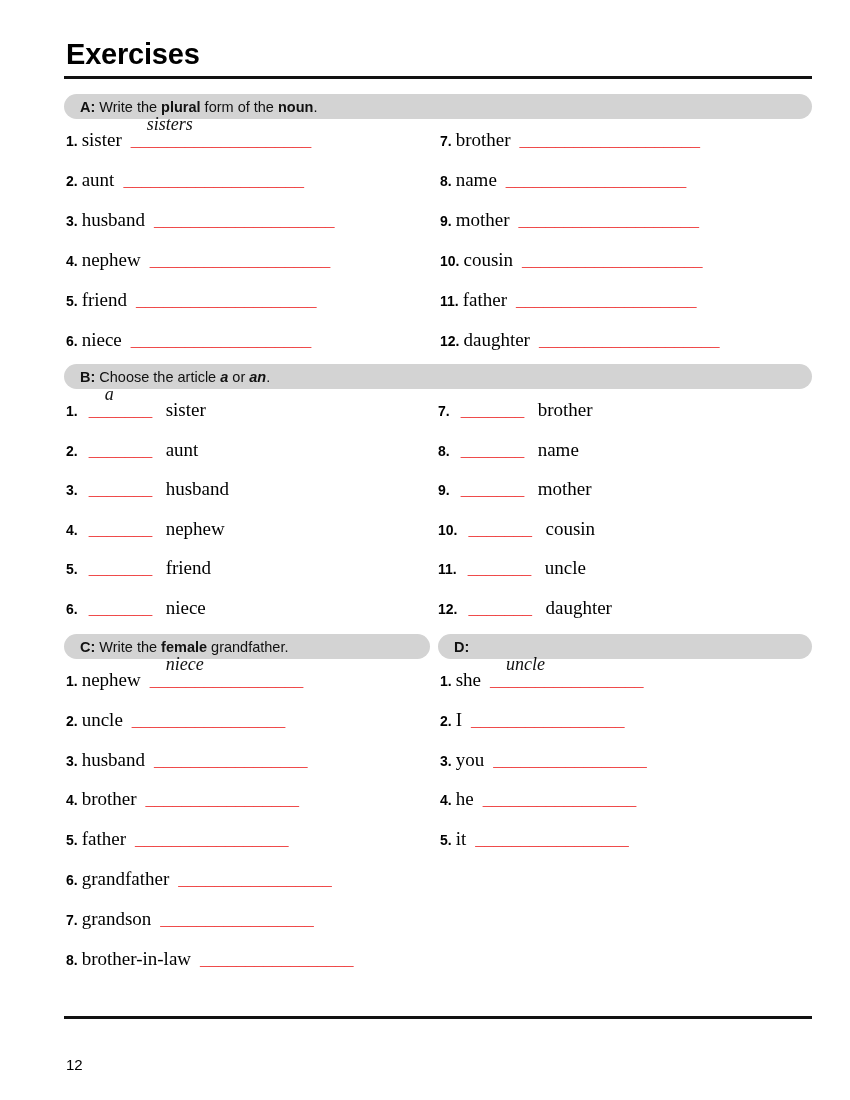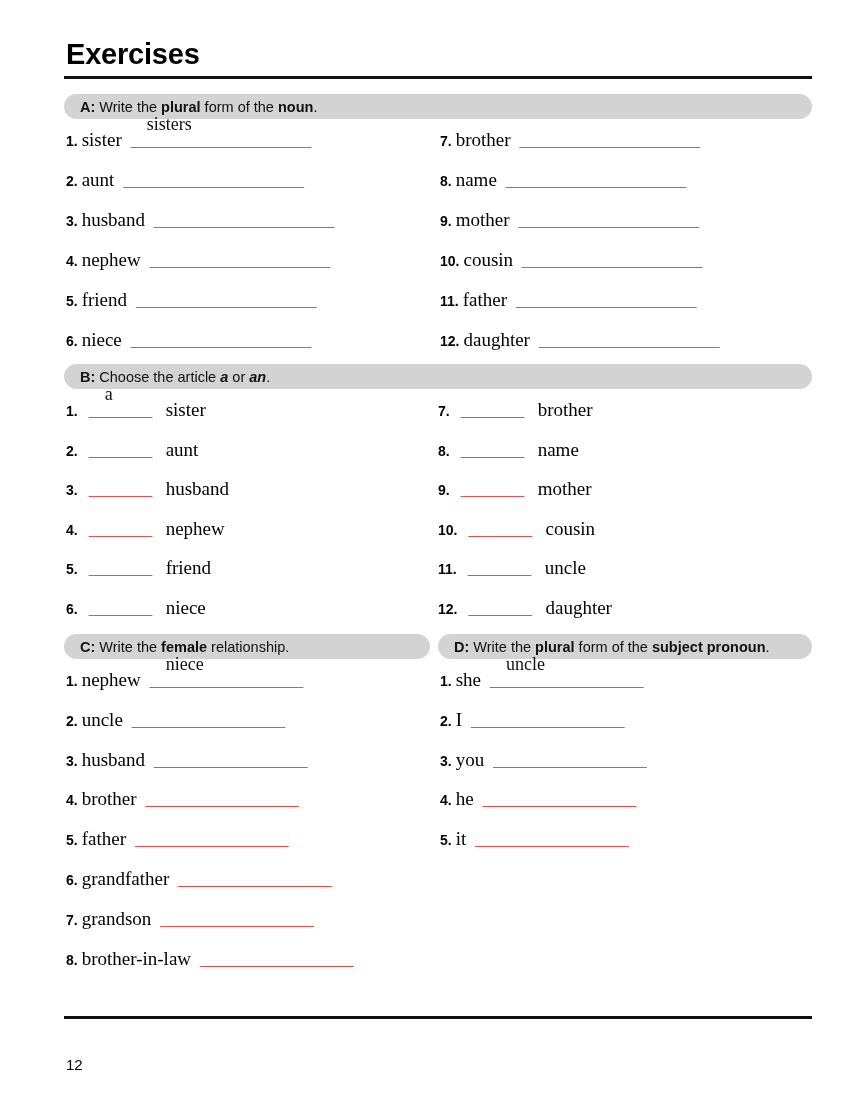--- a/index.html
+++ b/index.html
@@ -96,20 +96,21 @@
     font-family: "Liberation Serif", serif;
     font-size: 19px;
     letter-spacing: -0.5px;
     color: #ef4444;
   }
   .answer {
     position: absolute;
     left: 16px;
     top: -15px;
     font-family: "Liberation Serif", serif;
+    font-style: italic;
     font-size: 18px;
     color: #111;
     white-space: nowrap;
     text-align: right;
   }
   
   .item.pre .blank-wrap { margin-left: 7px; margin-right: 0; }
   .item.pre .word { margin-left: 14px; }
 
   
@@ -263,21 +264,21 @@
         <span class="blank-wrap"><span class="blank">_______</span></span>
         <span class="word">uncle</span>
       </div>
       <div class="item pre" style="left: 402px; top: 597.5px;">
         <span class="num">12.</span>
         <span class="blank-wrap"><span class="blank">_______</span></span>
         <span class="word">daughter</span>
       </div>
       <div class="sec-head" style="left: 28px; top: 634px; width: 366px;">
         <span class="lbl">C:</span>
-        <span><span>Write the </span><b>female</b><span> relationship.</span></span>
+        <span><span>Write the </span><b>female</b><span> grandfather.</span></span>
       </div>
       <div class="item" style="left: 30px; top: 670px;">
         <span class="num">1.</span>
         <span class="word">nephew</span>
         <span class="blank-wrap"><span class="blank">_________________</span><span class="answer">niece</span></span>
       </div>
       <div class="item" style="left: 30px; top: 709.8px;">
         <span class="num">2.</span>
         <span class="word">uncle</span>
         <span class="blank-wrap"><span class="blank">_________________</span></span>
@@ -307,21 +308,20 @@
         <span class="word">grandson</span>
         <span class="blank-wrap"><span class="blank">_________________</span></span>
       </div>
       <div class="item" style="left: 30px; top: 948.6px;">
         <span class="num">8.</span>
         <span class="word">brother-in-law</span>
         <span class="blank-wrap"><span class="blank">_________________</span></span>
       </div>
       <div class="sec-head" style="left: 402px; top: 634px; width: 374px;">
         <span class="lbl">D:</span>
-        <span><span>Write the </span><b>plural</b><span> form of the </span><b>subject pronoun</b><span>.</span></span>
       </div>
       <div class="item" style="left: 404px; top: 670px;">
         <span class="num">1.</span>
         <span class="word">she</span>
         <span class="blank-wrap"><span class="blank">_________________</span><span class="answer">uncle</span></span>
       </div>
       <div class="item" style="left: 404px; top: 709.8px;">
         <span class="num">2.</span>
         <span class="word">I</span>
         <span class="blank-wrap"><span class="blank">_________________</span></span>

